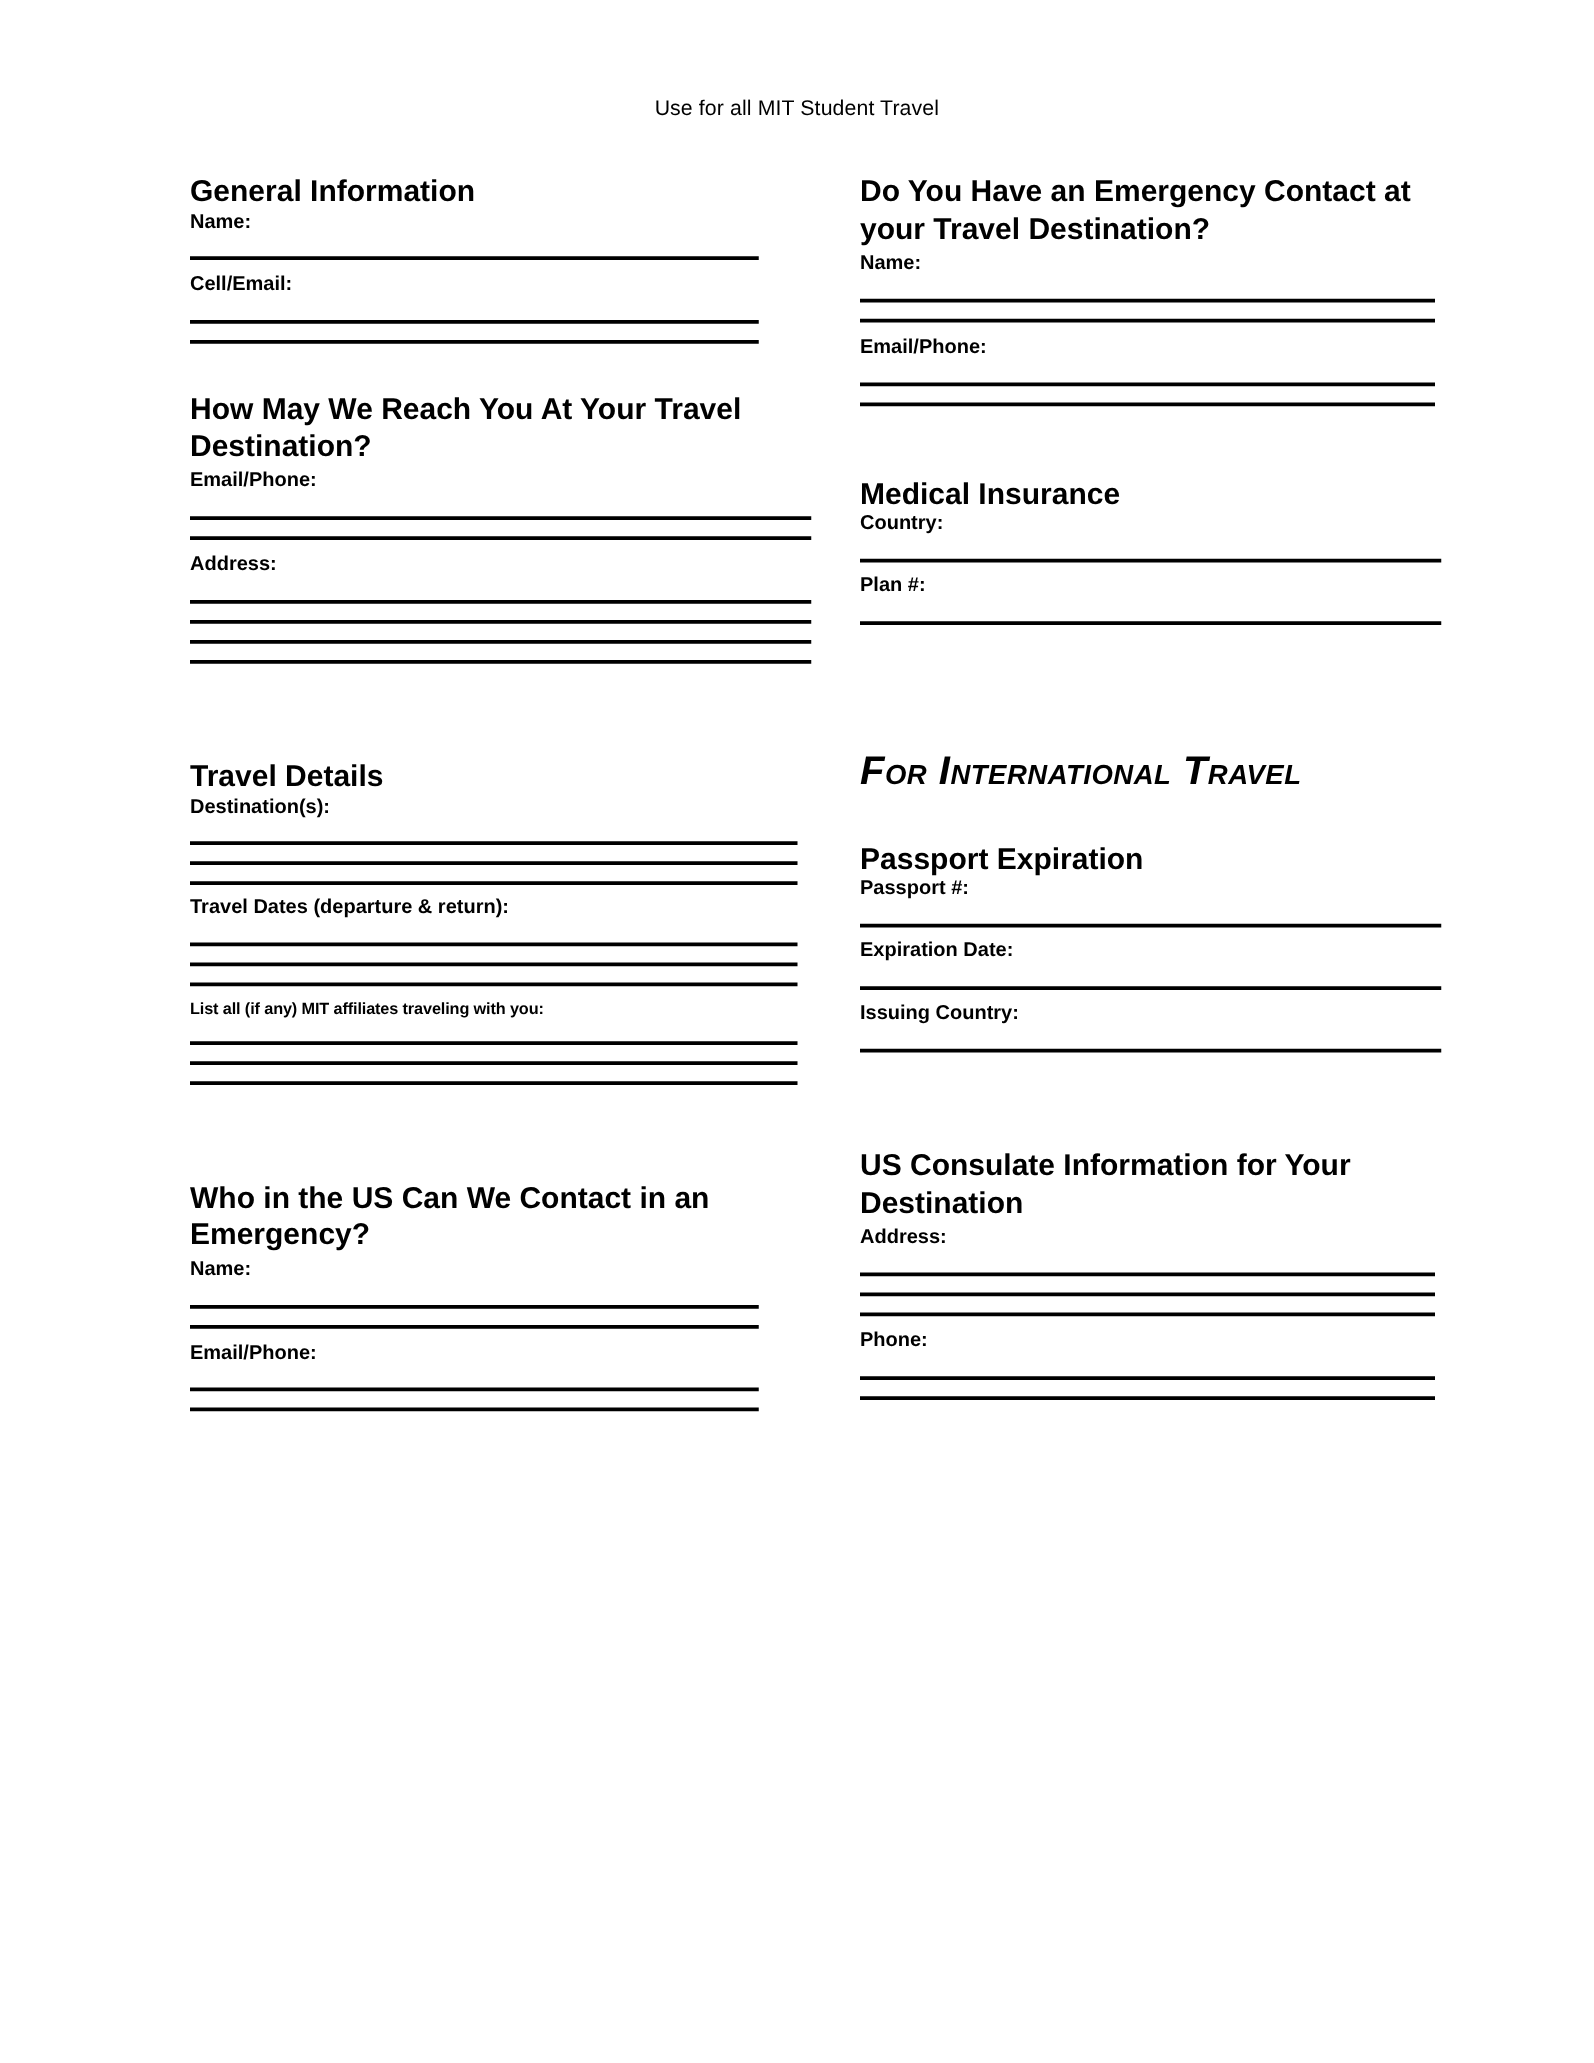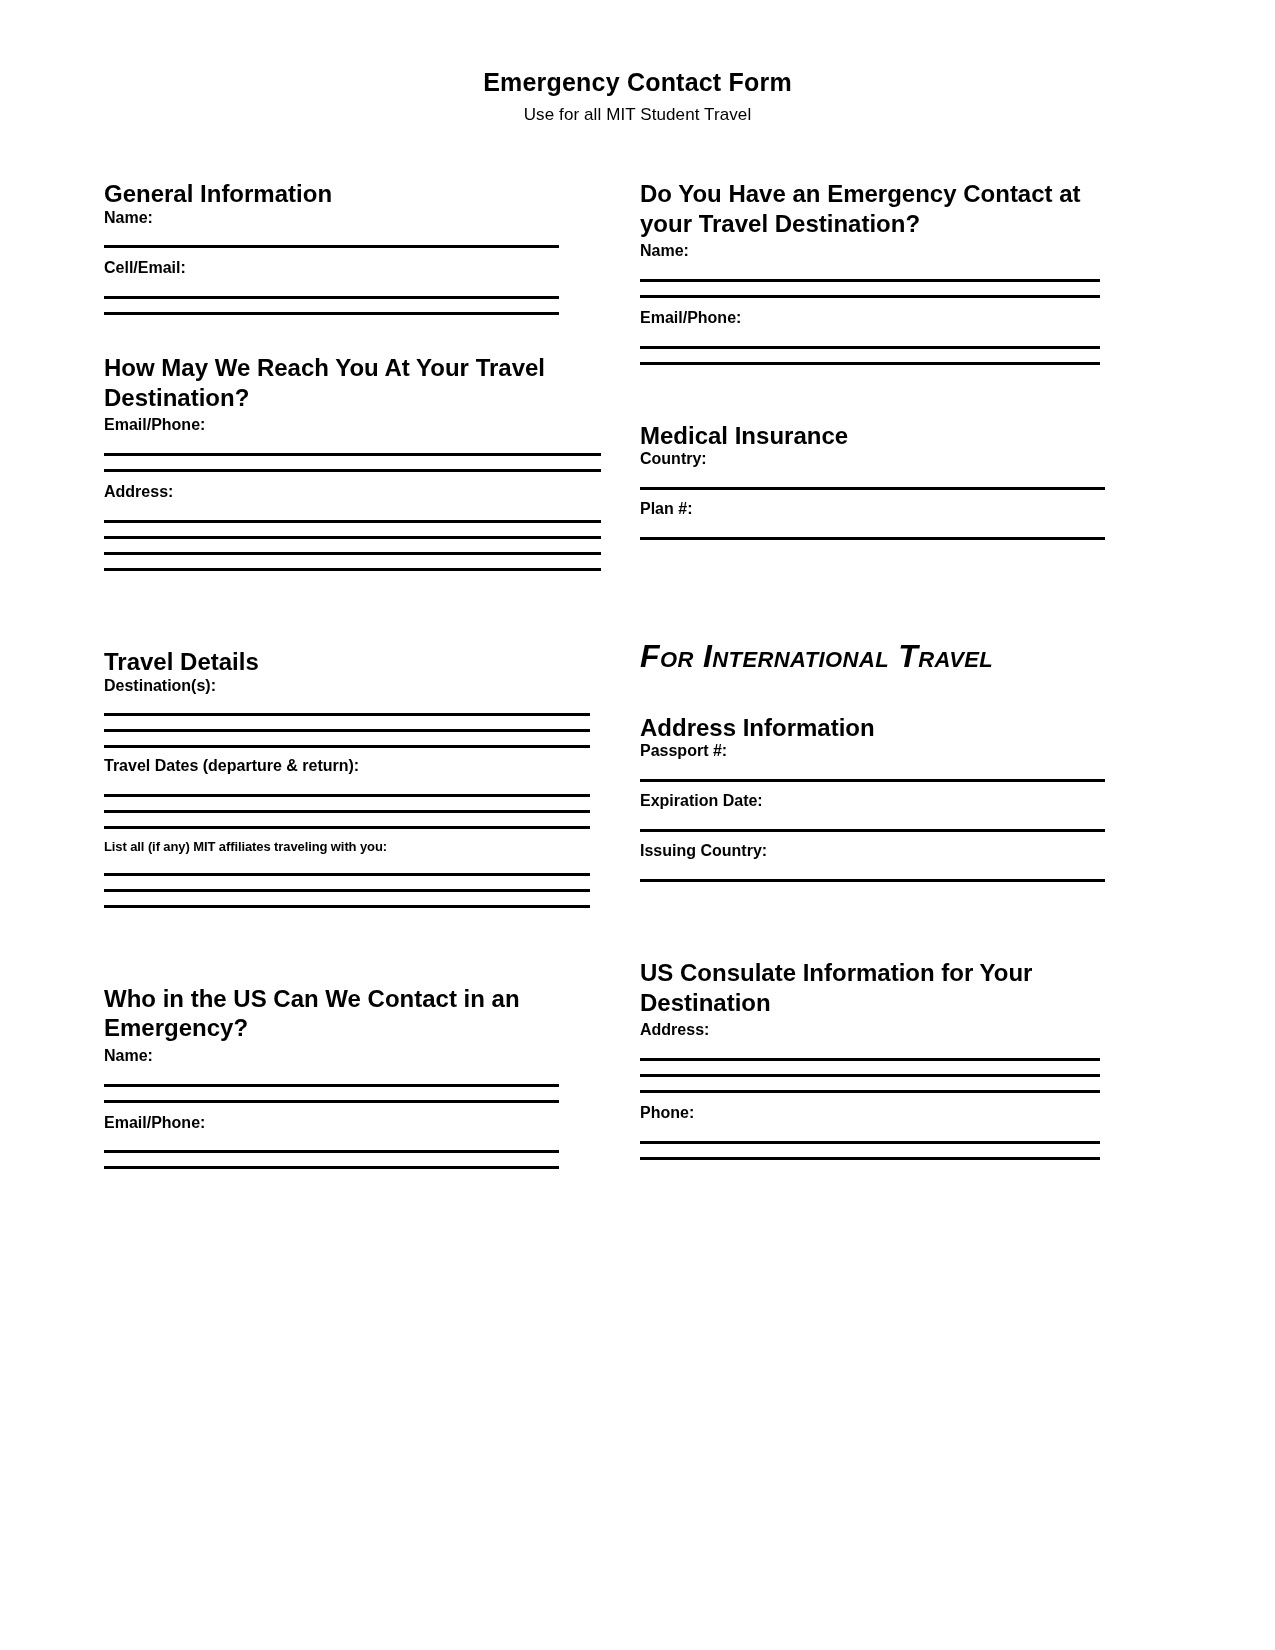--- a/index.html
+++ b/index.html
@@ -44,21 +44,22 @@
   }
 
   
   .columns {
     position: relative;
     margin-top: 39px;
     padding: 0 0 0 0;
   }
   .col {
     position: absolute;
-    top: 16px;
+    top: 4px;
+    margin-left: 48px;
   }
   .col-left  { left: 104px;  width: 510px; }
   .col-right { left: 640px;  width: 475px; }
 
   
   .section-head {
     font-size: 24px;
     font-weight: bold;
     line-height: 1.23;
     margin: 0;
@@ -110,21 +111,20 @@
   .w-l-d { width: 455px; }   
   .w-r-a { width: 460px; }   
   .w-r-b { width: 465px; }   
 </style>
 </head>
 <body>
 
 <div class="page">
 
   <div class="doc-header">
-    <div class="doc-title">Emergency Contact Form</div>
     <div class="doc-subtitle">Use for all MIT Student Travel</div>
   </div>
 
   <div class="columns">
 
     <div class="col col-left">
 
       <div>
         <div class="section-head">General Information</div>
 
@@ -272,21 +272,21 @@
       </div>
 
       <div class="gap-xxl"></div>
       <div class="gap-m"></div>
 
       <div class="intl-head">For International Travel</div>
 
       <div class="gap-l"></div>
 
       <div>
-        <div class="section-head">Address Information</div>
+        <div class="section-head">Passport Expiration</div>
 
         <div class="field-label">Passport #:</div>
         <div class="rule-row">
             <span class="rule w-r-b"></span>
           </div>
 
         <div class="field-label" style="margin-top:10px;">Expiration Date:</div>
         <div class="rule-row">
             <span class="rule w-r-b"></span>
           </div>

